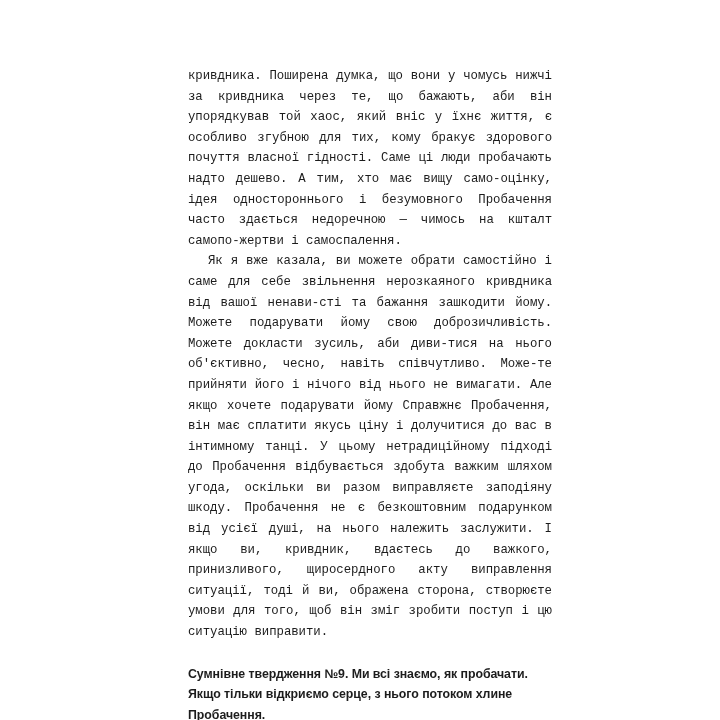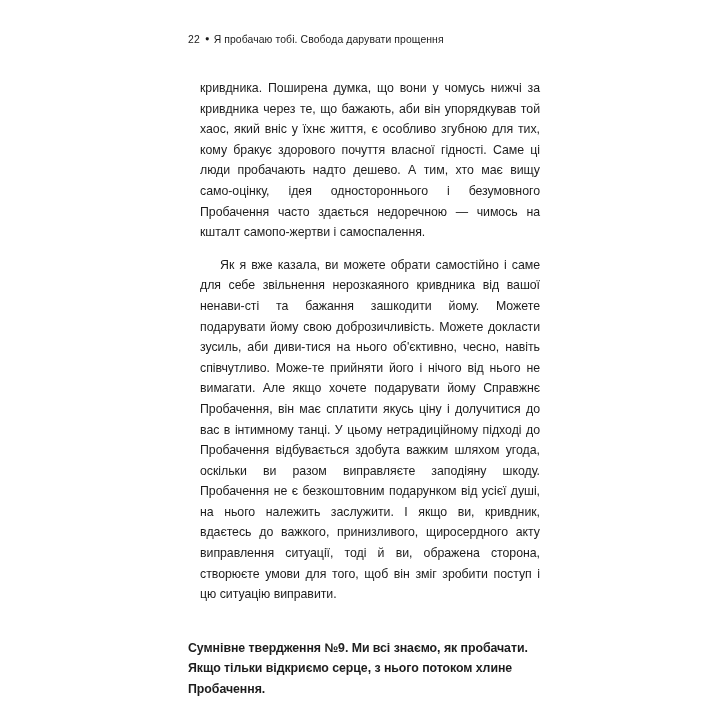--- a/index.html
+++ b/index.html
@@ -54,28 +54,29 @@
 
   
   .column {
     position: absolute;
     left: 188px;
     top: 66px;
     width: 364px;
   }
 
   p.para {
-    margin: 12px;
+    margin: 0;
     font-size: 12.35px;
     line-height: 20.6px;
     text-align: justify;
     text-justify: inter-word;
     hyphens: manual;
     letter-spacing: -0.003em;
     word-spacing: 0.005em;
+    font-family: Liberation Mono, monospace;
   }
   p.para.indent {
     text-indent: 20px;
   }
   p.para.noindent {
     text-indent: 0;
   }
   p.para.last-flush {
     text-align-last: left;
   }
@@ -98,23 +99,20 @@
     vertical-align: super;
     line-height: 0;
     letter-spacing: 0;
   }
 </style>
 </head>
 <body>
 
 <div class="page">
 
-  <div class="running-head">
-    <span class="folio">22</span><span class="dot">●</span><span class="rh-title">Я пробачаю тобі. Свобода дарувати прощення</span>
-  </div>
 
   <div class="column">
 
     <p class="para noindent last-flush">кривдника. Поширена думка, що вони у чомусь нижчі за кривдника через те, що бажають, аби він упорядкував той хаос, який вніс у їхнє життя, є особливо згубною для тих, кому бракує здорового почуття власної гідності. Саме ці люди пробачають надто дешево. А тим, хто має вищу само-оцінку, ідея одностороннього і безумовного Пробачення часто здається недоречною — чимось на кшталт самопо-жертви і самоспалення.</p>
 
     <div class="gap-para"></div>
 
     <p class="para indent last-flush">Як я вже казала, ви можете обрати самостійно і саме для себе звільнення нерозкаяного кривдника від вашої ненави-сті та бажання зашкодити йому. Можете подарувати йому свою доброзичливість. Можете докласти зусиль, аби диви-тися на нього об'єктивно, чесно, навіть співчутливо. Може-те прийняти його і нічого від нього не вимагати. Але якщо хочете подарувати йому Справжнє Пробачення, він має сплатити якусь ціну і долучитися до вас в інтимному танці. У цьому нетрадиційному підході до Пробачення відбувається здобута важким шляхом угода, оскільки ви разом виправляєте заподіяну шкоду. Пробачення не є безкоштовним подарунком від усієї душі, на нього належить заслужити. І якщо ви, кривдник, вдаєтесь до важкого, принизливого, щиросердного акту виправлення ситуації, тоді й ви, ображена сторона, створюєте умови для того, щоб він зміг зробити поступ і цю ситуацію виправити.</p>
 
     <div class="gap-before-heading"></div>

